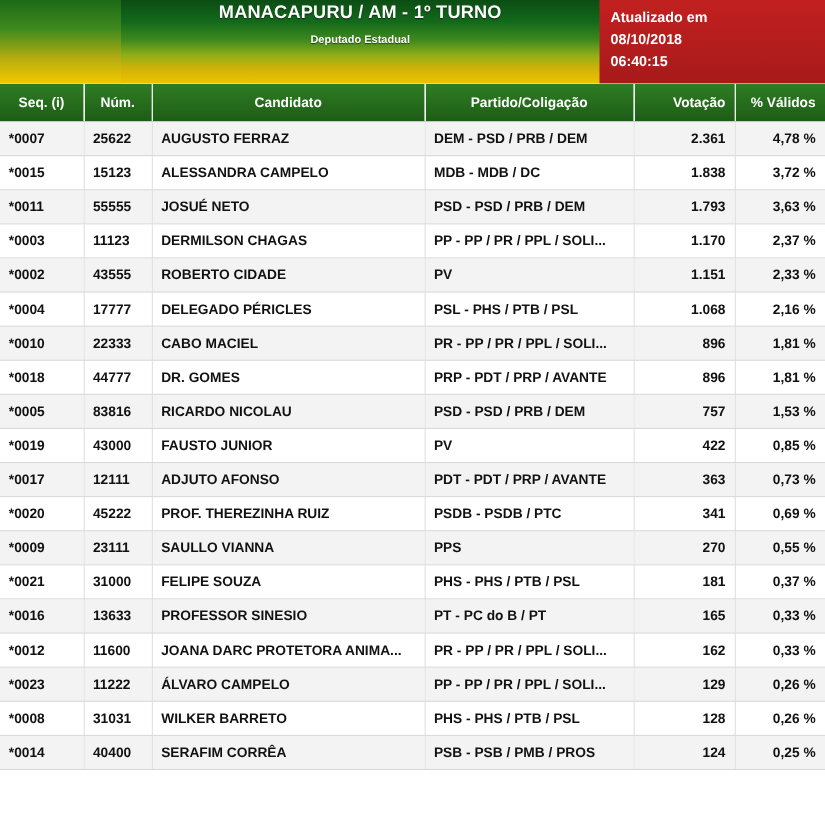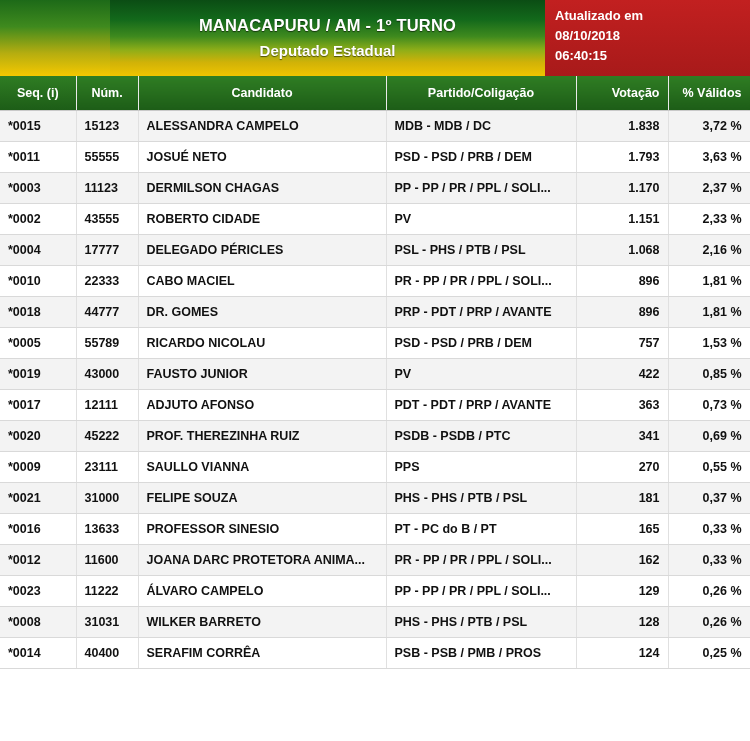--- a/index.html
+++ b/index.html
@@ -37,32 +37,32 @@
   }
   .header-center {
     position: absolute;
     left: 110px;
     right: 205px;
     top: 0;
     height: 76px;
     display: flex;
     flex-direction: column;
     align-items: center;
-    justify-content: center;
+    justify-content: flex-start;
     color: #ffffff;
     text-shadow: 0 1px 1px rgba(0,0,0,0.55);
   }
   .header-title {
     font-size: 16.5px;
     font-weight: bold;
     letter-spacing: 0.2px;
     line-height: 22px;
   }
   .header-sub {
-    font-size: 15px;
+    font-size: 10px;
     font-weight: bold;
     line-height: 22px;
     margin-top: 4px;
   }
   .header-right {
     position: absolute;
     right: 0;
     top: 0;
     width: 205px;
     height: 76px;
@@ -162,20 +162,28 @@
         <th>Seq.  (i)</th>
         <th>Núm.</th>
         <th>Candidato</th>
         <th>Partido/Coligação</th>
         <th class="num-col">Votação</th>
         <th class="num-col">% Válidos</th>
       </tr>
     </thead>
     <tbody id="tbody">
         <tr class="elected">
+          <td>*0007</td>
+          <td>25622</td>
+          <td>AUGUSTO FERRAZ</td>
+          <td>DEM - PSD / PRB / DEM</td>
+          <td class="num-col">2.361</td>
+          <td class="num-col">4,78 %</td>
+        </tr>
+        <tr class="elected">
           <td>*0015</td>
           <td>15123</td>
           <td>ALESSANDRA CAMPELO</td>
           <td>MDB - MDB / DC</td>
           <td class="num-col">1.838</td>
           <td class="num-col">3,72 %</td>
         </tr>
         <tr class="elected">
           <td>*0011</td>
           <td>55555</td>
@@ -219,21 +227,21 @@
         <tr class="elected">
           <td>*0018</td>
           <td>44777</td>
           <td>DR. GOMES</td>
           <td>PRP - PDT / PRP / AVANTE</td>
           <td class="num-col">896</td>
           <td class="num-col">1,81 %</td>
         </tr>
         <tr class="elected">
           <td>*0005</td>
-          <td>55789</td>
+          <td>83816</td>
           <td>RICARDO NICOLAU</td>
           <td>PSD - PSD / PRB / DEM</td>
           <td class="num-col">757</td>
           <td class="num-col">1,53 %</td>
         </tr>
         <tr class="elected">
           <td>*0019</td>
           <td>43000</td>
           <td>FAUSTO JUNIOR</td>
           <td>PV</td>

